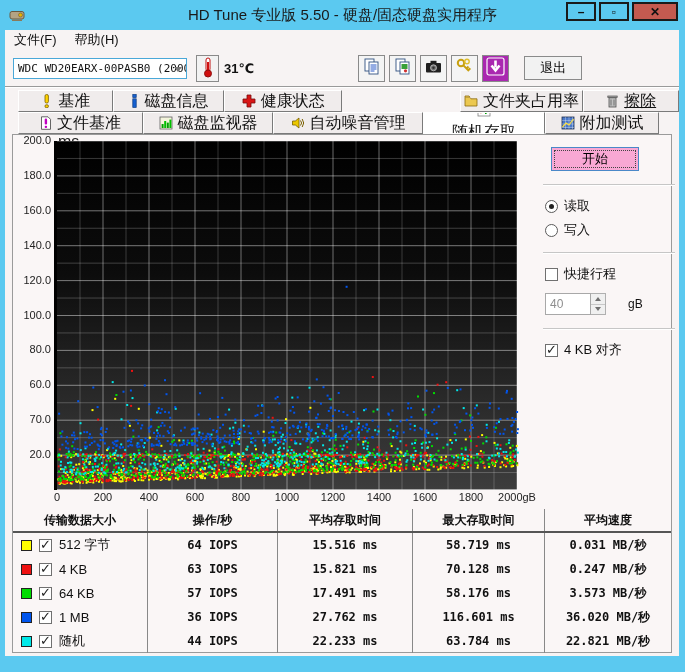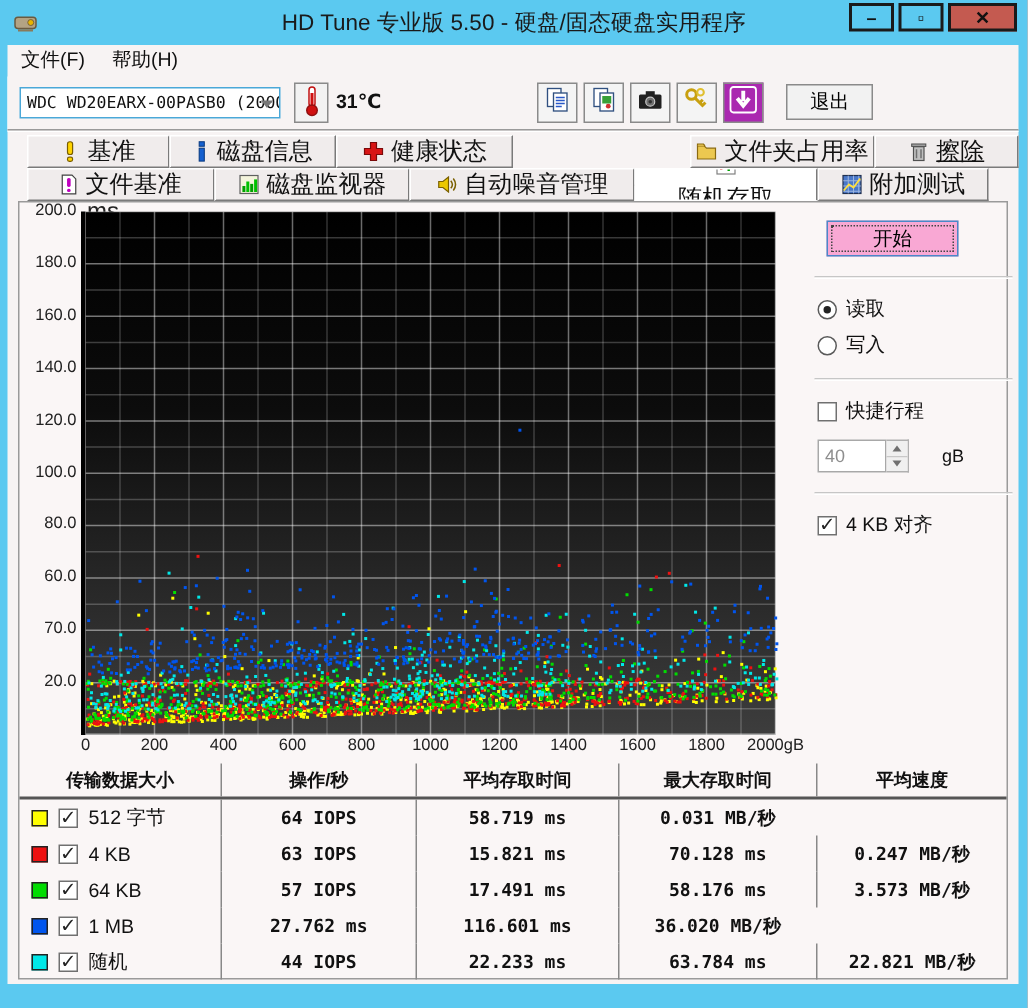--- a/index.html
+++ b/index.html
@@ -3115,20 +3115,21 @@
             <div class="hcell">平均速度</div>
           </div>
         <div id="tbody">
             <div class="trow">
               <div class="c1">
                 <span class="swatch" style="background: rgb(255, 255, 0);"></span>
                 <span class="cb checked"></span>
                 <span>512 字节</span>
               </div>
               <div class="vcell">64 IOPS</div>
+              <div class="vcell">15.516 ms</div>
               <div class="vcell">58.719 ms</div>
               <div class="vcell">0.031 MB/秒</div>
             </div>
             <div class="trow">
               <div class="c1">
                 <span class="swatch" style="background: rgb(238, 17, 17);"></span>
                 <span class="cb checked"></span>
                 <span>4 KB</span>
               </div>
               <div class="vcell">63 IOPS</div>
@@ -3146,20 +3147,21 @@
               <div class="vcell">17.491 ms</div>
               <div class="vcell">58.176 ms</div>
               <div class="vcell">3.573 MB/秒</div>
             </div>
             <div class="trow">
               <div class="c1">
                 <span class="swatch" style="background: rgb(0, 85, 238);"></span>
                 <span class="cb checked"></span>
                 <span>1 MB</span>
               </div>
+              <div class="vcell">36 IOPS</div>
               <div class="vcell">27.762 ms</div>
               <div class="vcell">116.601 ms</div>
               <div class="vcell">36.020 MB/秒</div>
             </div>
             <div class="trow">
               <div class="c1">
                 <span class="swatch" style="background: rgb(0, 232, 232);"></span>
                 <span class="cb checked"></span>
                 <span>随机</span>
               </div>

